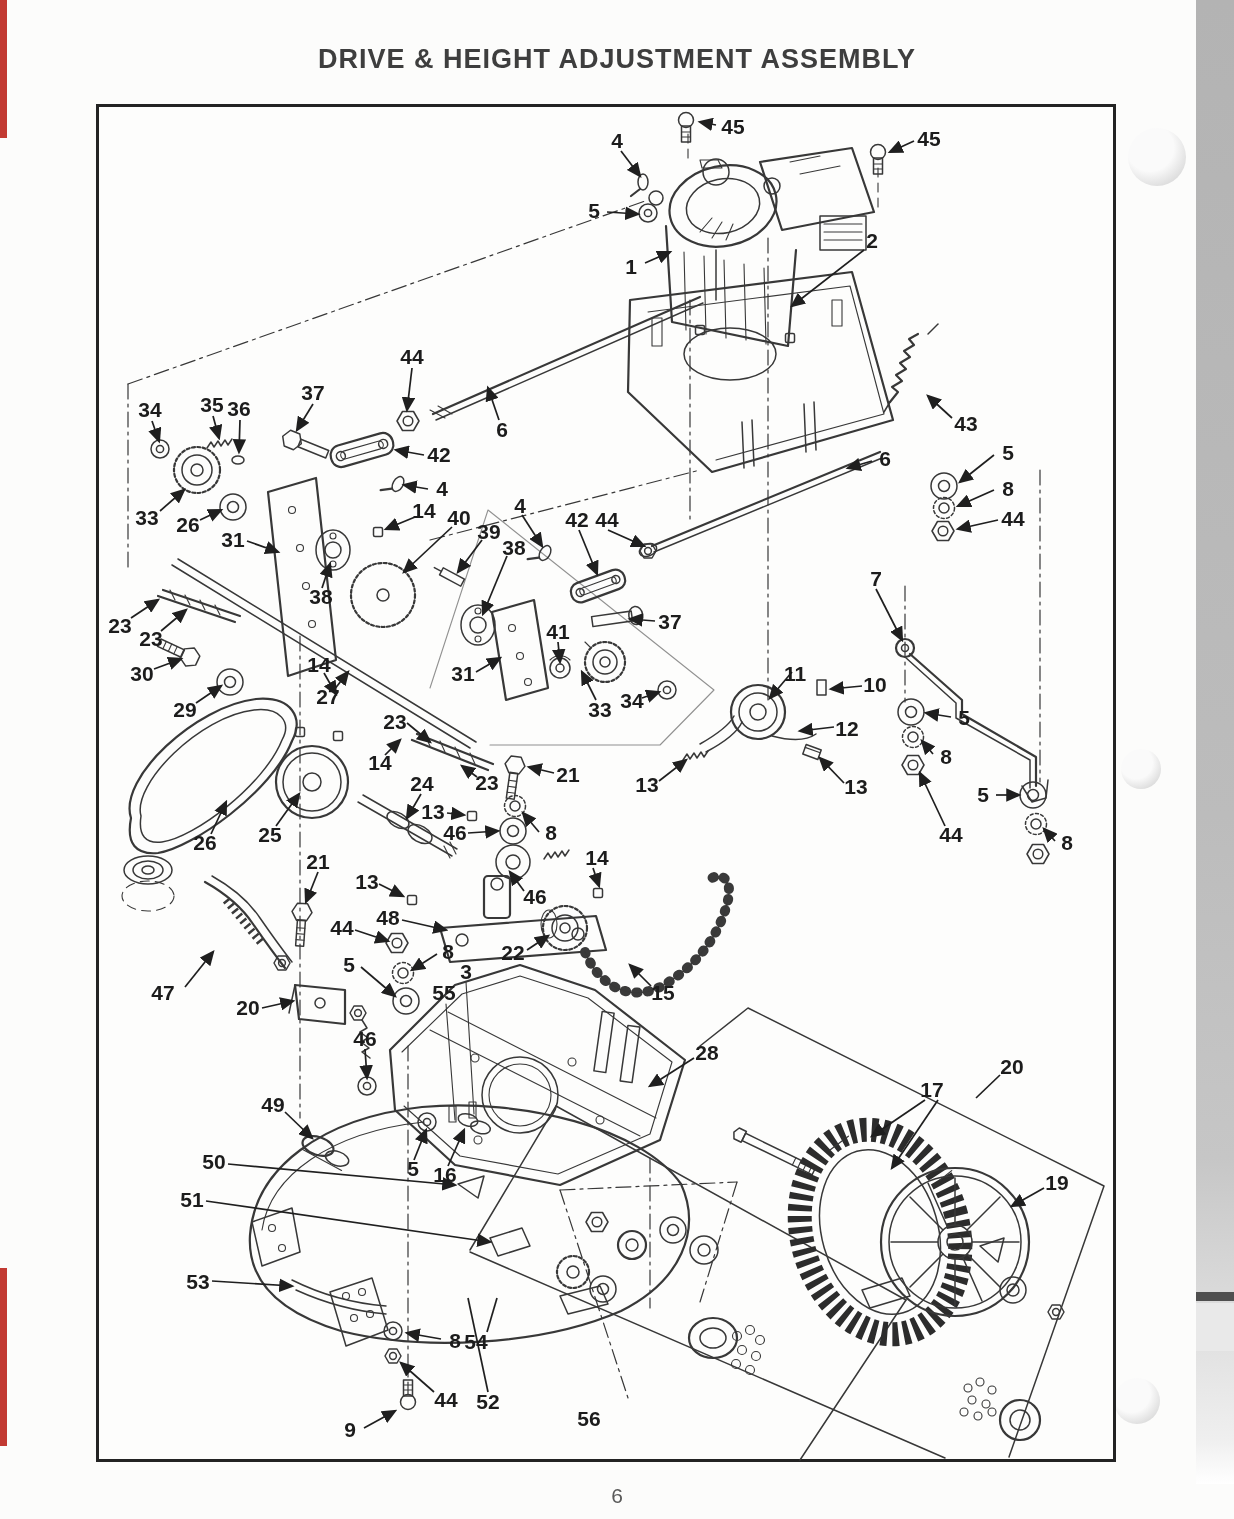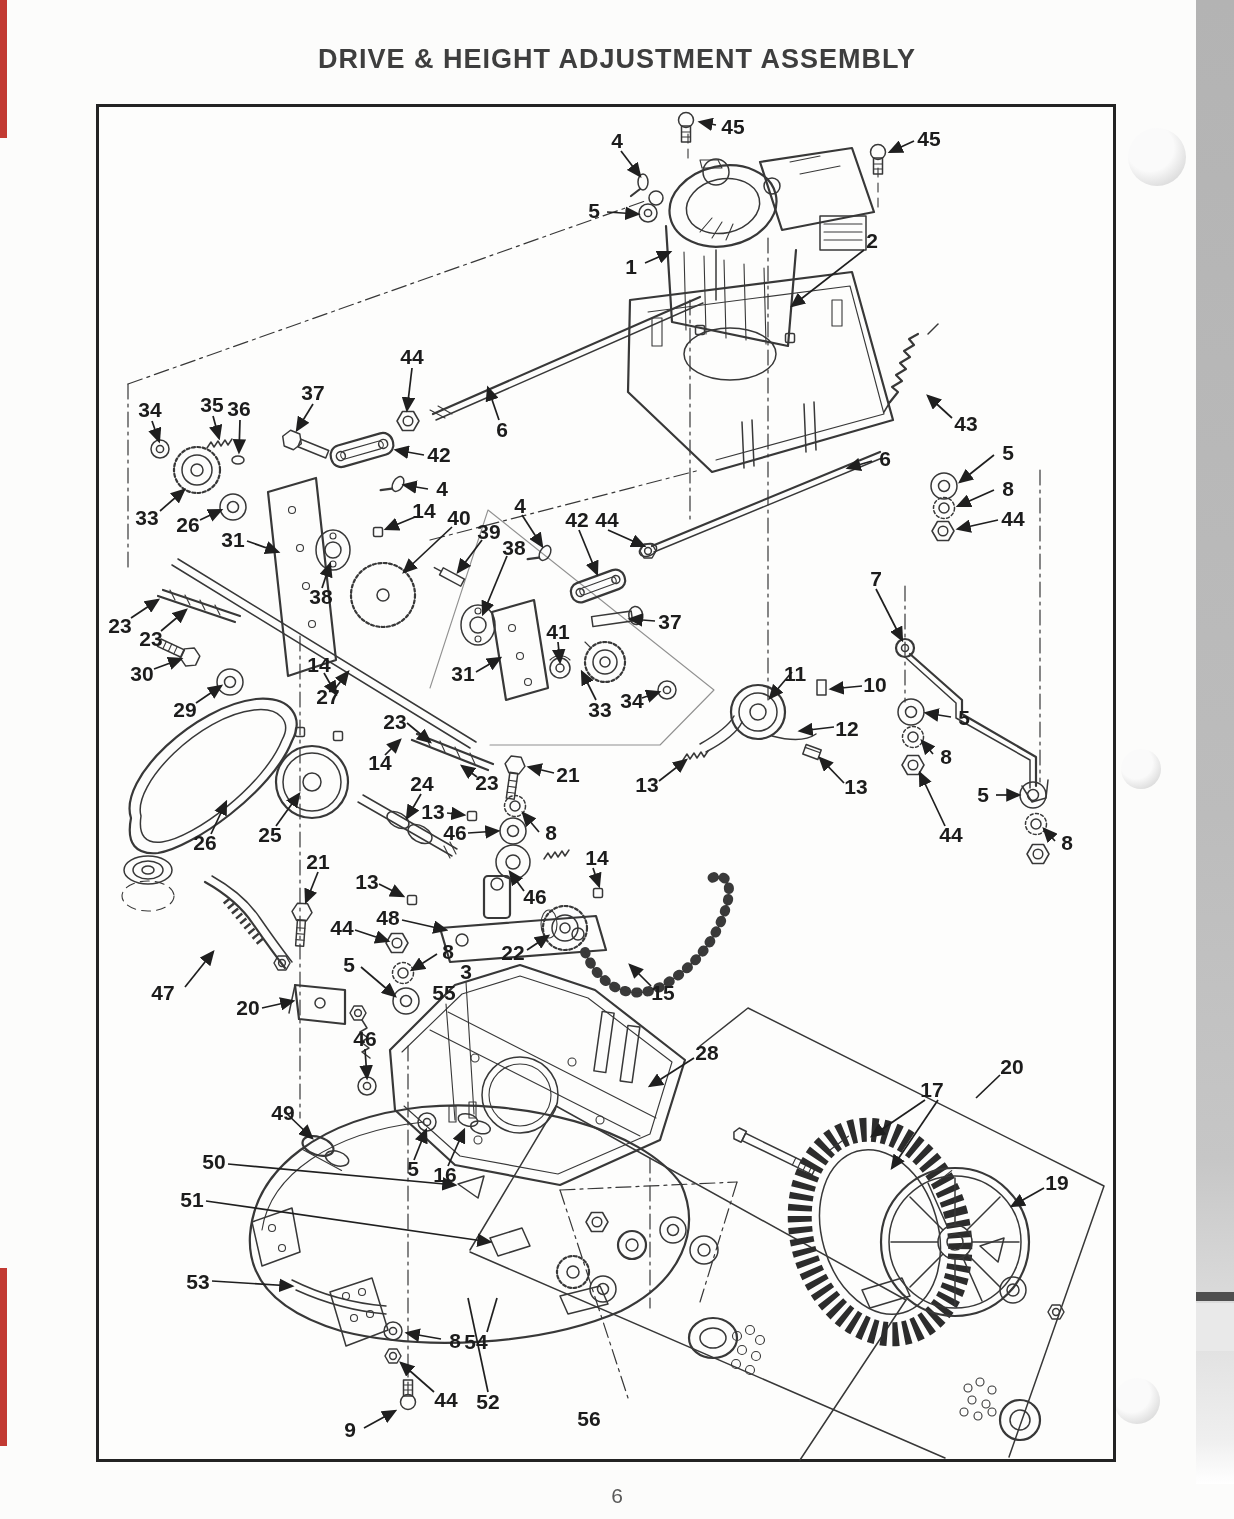--- a/index.html
+++ b/index.html
@@ -697,21 +697,21 @@
       <div class="callout" style="left: 349px; top: 965px;">5</div>
       <div class="callout" style="left: 466px; top: 972px;">3</div>
       <div class="callout" style="left: 444px; top: 993px;">55</div>
       <div class="callout" style="left: 663px; top: 993px;">15</div>
       <div class="callout" style="left: 163px; top: 993px;">47</div>
       <div class="callout" style="left: 248px; top: 1008px;">20</div>
       <div class="callout" style="left: 365px; top: 1039px;">46</div>
       <div class="callout" style="left: 707px; top: 1053px;">28</div>
       <div class="callout" style="left: 1012px; top: 1067px;">20</div>
       <div class="callout" style="left: 932px; top: 1090px;">17</div>
-      <div class="callout" style="left: 283px; top: 1105px; margin-top: 8px;">49</div>
+      <div class="callout" style="left: 273px; top: 1105px;">49</div>
       <div class="callout" style="left: 214px; top: 1162px;">50</div>
       <div class="callout" style="left: 192px; top: 1200px;">51</div>
       <div class="callout" style="left: 413px; top: 1169px;">5</div>
       <div class="callout" style="left: 445px; top: 1175px;">16</div>
       <div class="callout" style="left: 1057px; top: 1183px;">19</div>
       <div class="callout" style="left: 198px; top: 1282px;">53</div>
       <div class="callout" style="left: 455px; top: 1341px;">8</div>
       <div class="callout" style="left: 476px; top: 1342px;">54</div>
       <div class="callout" style="left: 446px; top: 1400px;">44</div>
       <div class="callout" style="left: 488px; top: 1402px;">52</div>

